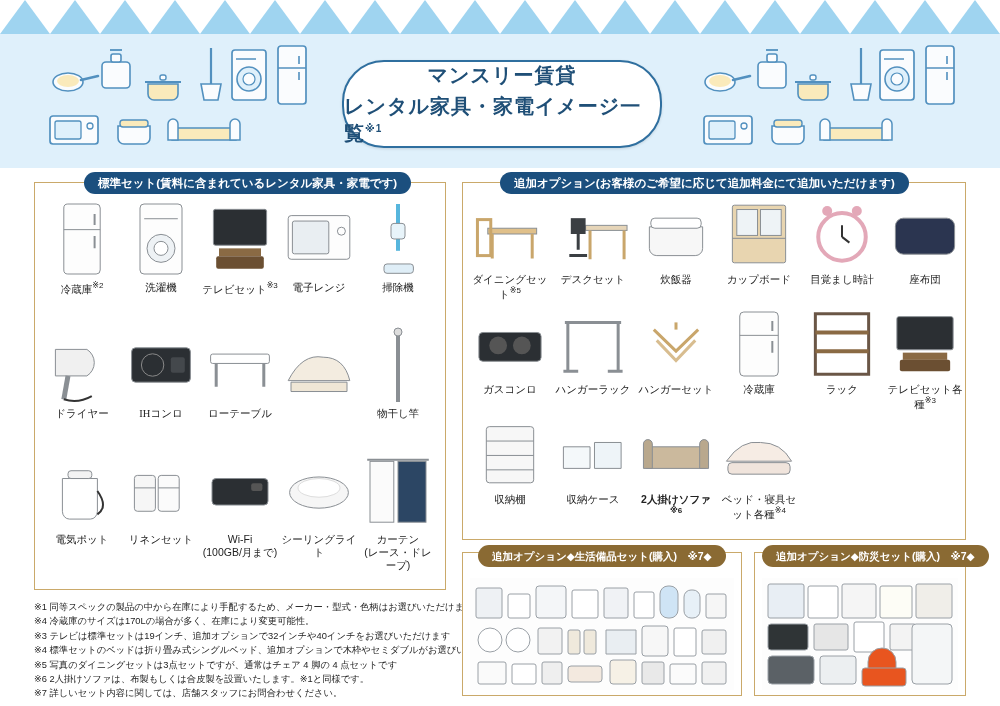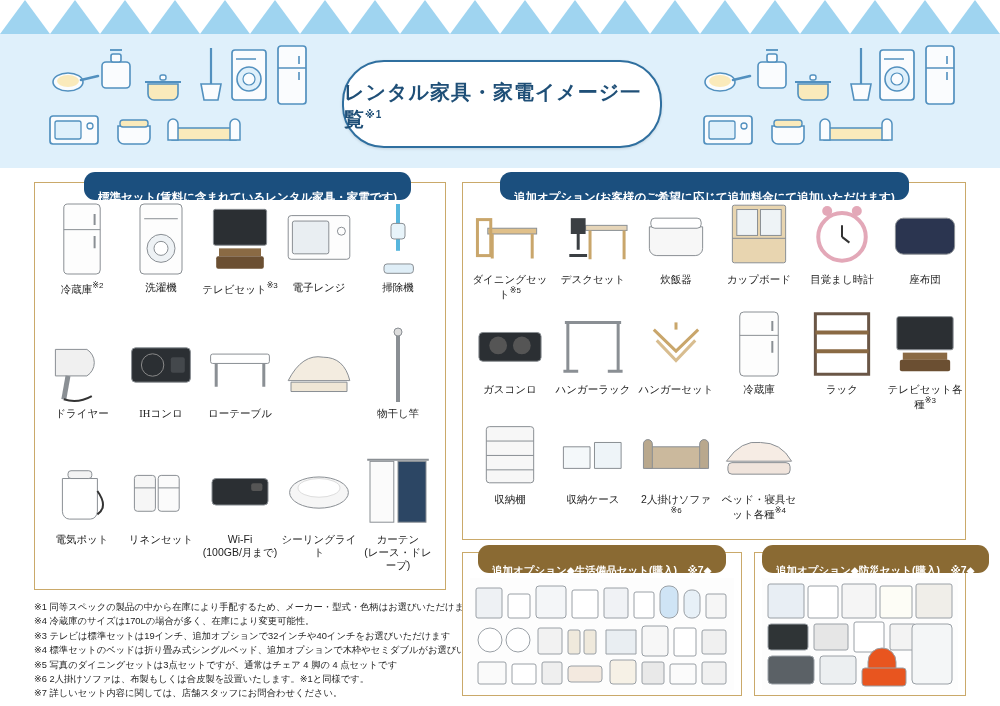--- a/index.html
+++ b/index.html
@@ -55,21 +55,21 @@
   .panel-title{
     position:absolute;
     height:22px;line-height:22px;
     background:#1b4f7e;
     color:#ffffff;
     font-size:11.5px;
     font-weight:bold;
     text-align:right;
     border-radius:11px;
     white-space:nowrap;
-    padding:14px 14px;
+    padding:0 14px;
     box-sizing:border-box;
   }
   .panel-title.brown{background:#8a6a33;}
 
   
   .cell{position:absolute;box-sizing:border-box;text-align:center;}
   .cell .thumb{
     width:100%;
     display:flex;align-items:flex-end;justify-content:center;
   }
@@ -207,20 +207,21 @@
       <rect x="8" y="8" width="28" height="7" rx="3" fill="#ffe9b0" stroke="#3a80b5" stroke-width="1.4"></rect>
     </svg>
     <svg class="hicon" style="left:818px;top:70px" width="76" height="34" viewBox="0 0 76 34">
       <path d="M6 14 h64 v12 h-64 z" fill="#ffe9b0" stroke="#3a80b5" stroke-width="1.5"></path>
       <path d="M2 10 a5 5 0 0 1 10 0 v16 h-10 z" fill="#fff" stroke="#3a80b5" stroke-width="1.5"></path>
       <path d="M64 10 a5 5 0 0 1 10 0 v16 h-10 z" fill="#fff" stroke="#3a80b5" stroke-width="1.5"></path>
     </svg>
   </div>
 
   <div class="title-badge">
+    <div class="l1">マンスリー賃貸</div>
     <div class="l2"><span>レンタル家具・家電イメージ一覧</span><sup>※1</sup></div>
   </div>
 </div>
 
 <div class="panel" style="left:34px;top:182px;width:412px;height:408px;"></div>
 <div class="panel-title" style="left:84px;top:172px;">標準セット(賃料に含まれているレンタル家具・家電です)</div>
 <div id="standard-grid">
     <div class="cell" style="left: 44px; top: 200px; width: 76px;">
       <div class="thumb" style="height: 78px;">
         <svg width="70" height="78" viewBox="0 0 70 78" style="overflow:visible">
@@ -503,21 +504,21 @@
     </div>
     <div class="cell" style="left: 553px; top: 418px; width: 80px;">
       <div class="thumb" style="height: 72px;">
         <svg width="74" height="72" viewBox="0 0 74 72" style="overflow:visible">
           <path d="M7.4 28.8 h26.64 v21.599999999999998 h-26.64 z" fill="#f4f8fa" stroke="#8a8f94"></path>
           <path d="M38.480000000000004 24.48 h26.64 v25.919999999999998 h-26.64 z" fill="#eef4f8" stroke="#8a8f94"></path>
         </svg>
       </div>
       <div class="cap">収納ケース</div>
     </div>
-    <div class="cell" style="left: 636px; top: 418px; width: 80px;">
+    <div class="cell" style="left: 636px; top: 418px; width: 80px; font-weight: bold;">
       <div class="thumb" style="height: 72px;">
         <svg width="74" height="72" viewBox="0 0 74 72" style="overflow:visible">
           <path d="M7.4 28.8 h59.2 v21.599999999999998 h-59.2 z" fill="#cbb99d" stroke="#8a8f94"></path>
           <path d="M4.4399999999999995 25.919999999999998 a4.4399999999999995 4.32 0 0 1 8.879999999999999 0 v24.48 h-8.879999999999999 z" fill="#b9a88d" stroke="#8a8f94"></path>
           <path d="M60.68 25.919999999999998 a4.4399999999999995 4.32 0 0 1 8.879999999999999 0 v24.48 h-8.879999999999999 z" fill="#b9a88d" stroke="#8a8f94"></path>
         </svg>
       </div>
       <div class="cap">2人掛けソファ<sup>※6</sup></div>
     </div>
     <div class="cell" style="left: 719px; top: 418px; width: 80px;">

